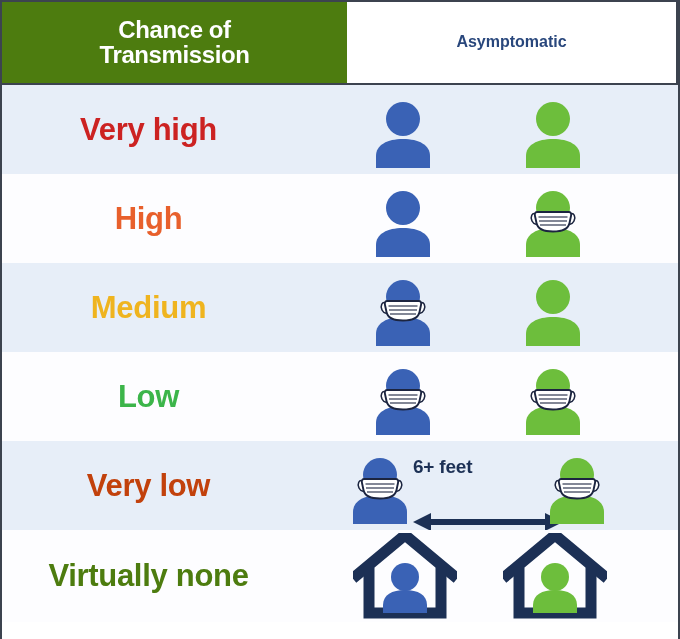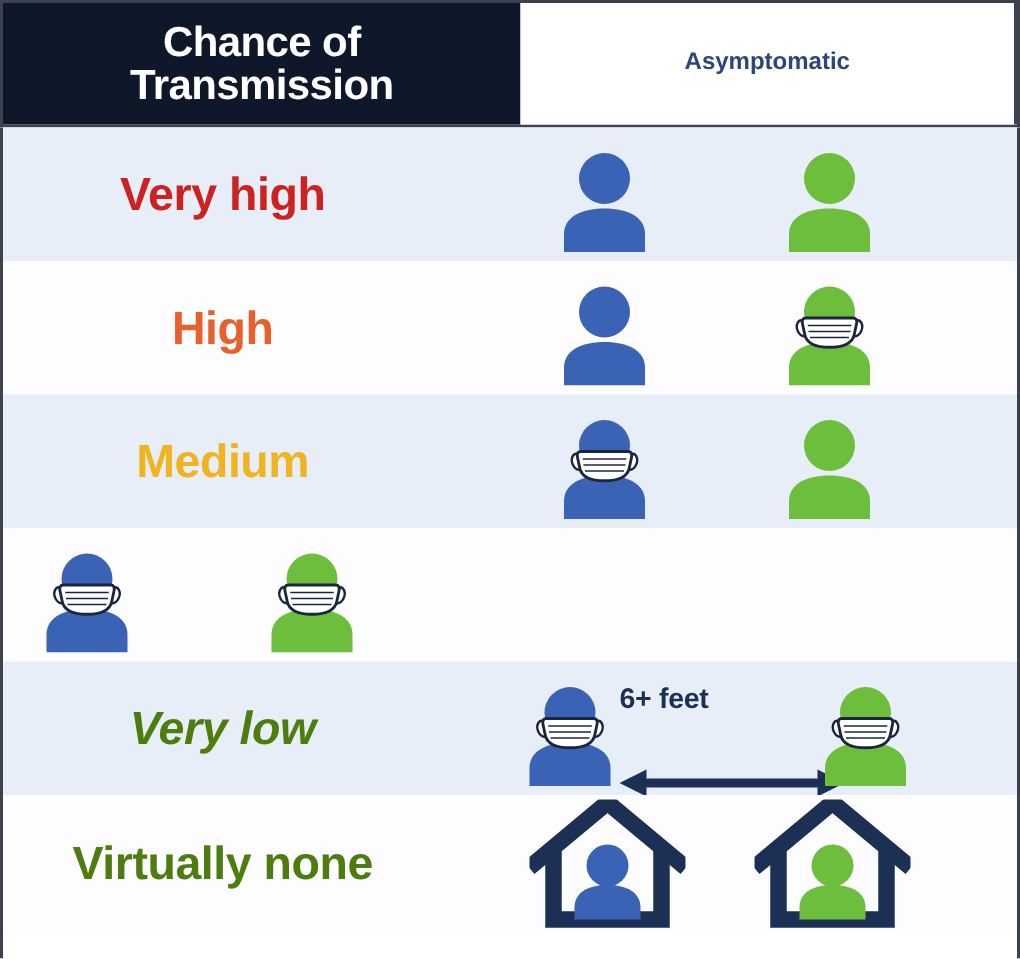--- a/index.html
+++ b/index.html
@@ -18,25 +18,25 @@
   
   .header{
     position:absolute;left:0;top:0;width:680px;height:85px;
     display:flex;align-items:stretch;
     box-sizing:border-box;
     border:2px solid #3c434f;
     background:#ffffff;
   }
   .header-title{
     width:345px;flex:0 0 345px;
-    background:#0f172a;
+    background:#4d7c0f;
     color:#ffffff;
     display:flex;align-items:center;justify-content:center;
     text-align:center;
-    font-size:28px;font-weight:bold;
+    font-size:24px;font-weight:bold;
     line-height:1.02;
     letter-spacing:-0.4px;
     padding:0 6px;
     box-sizing:border-box;
   }
   .header-col{
     flex:1 1 0;
     display:flex;align-items:center;justify-content:center;
     text-align:center;
     font-size:16px;font-weight:bold;
@@ -203,20 +203,21 @@
           <div class="person fig-right">
   <svg viewBox="0 0 76 76" xmlns="http://www.w3.org/2000/svg">
     <circle cx="38" cy="27" r="17" fill="#6dbe3c"></circle>
     <path d="M11 76 L11 64 C11 53 22 47 38 47 C54 47 65 53 65 64 L65 76 Z" fill="#6dbe3c"></path>
 
   </svg>
           </div>
         </div>
       </div>
       <div class="row plain">
+        <div class="row-label" style="color: rgb(60, 181, 74);">Low</div>
         <div class="row-figures">
           <div class="person fig-left">
   <svg viewBox="0 0 76 76" xmlns="http://www.w3.org/2000/svg">
     <circle cx="38" cy="27" r="17" fill="#3a62b5"></circle>
     <path d="M11 76 L11 64 C11 53 22 47 38 47 C54 47 65 53 65 64 L65 76 Z" fill="#3a62b5"></path>
 
     <path d="M21 33 C17 31 15 36 17 40 C19 44 23 44 25 42 Z" fill="#ffffff" stroke="#1c2540" stroke-width="1.6"></path>
     <path d="M55 33 C59 31 61 36 59 40 C57 44 53 44 51 42 Z" fill="#ffffff" stroke="#1c2540" stroke-width="1.6"></path>
     <path d="M22 31 L54 31 C56 31 56.5 33 56 35 L54.5 42 C53.5 47 49 50.5 38 50.5 C27 50.5 22.5 47 21.5 42 L20 35 C19.5 33 20 31 22 31 Z" fill="#ffffff" stroke="#1c2540" stroke-width="1.9" stroke-linejoin="round"></path>
     <line x1="23.5" y1="36" x2="52.5" y2="36" stroke="#1c2540" stroke-width="1.1"></line>
@@ -235,21 +236,21 @@
     <path d="M22 31 L54 31 C56 31 56.5 33 56 35 L54.5 42 C53.5 47 49 50.5 38 50.5 C27 50.5 22.5 47 21.5 42 L20 35 C19.5 33 20 31 22 31 Z" fill="#ffffff" stroke="#1c2540" stroke-width="1.9" stroke-linejoin="round"></path>
     <line x1="23.5" y1="36" x2="52.5" y2="36" stroke="#1c2540" stroke-width="1.1"></line>
     <line x1="24" y1="40" x2="52" y2="40" stroke="#1c2540" stroke-width="1.1"></line>
     <line x1="25" y1="44" x2="51" y2="44" stroke="#1c2540" stroke-width="1.1"></line>
 
   </svg>
           </div>
         </div>
       </div>
       <div class="row shaded spaced">
-        <div class="row-label" style="color: #4d7c0f; font-style: italic;">Very low</div>
+        <div class="row-label" style="color: #c2410c;">Very low</div>
         <div class="row-figures">
           <div class="person fig-left">
   <svg viewBox="0 0 76 76" xmlns="http://www.w3.org/2000/svg">
     <circle cx="38" cy="27" r="17" fill="#3a62b5"></circle>
     <path d="M11 76 L11 64 C11 53 22 47 38 47 C54 47 65 53 65 64 L65 76 Z" fill="#3a62b5"></path>
 
     <path d="M21 33 C17 31 15 36 17 40 C19 44 23 44 25 42 Z" fill="#ffffff" stroke="#1c2540" stroke-width="1.6"></path>
     <path d="M55 33 C59 31 61 36 59 40 C57 44 53 44 51 42 Z" fill="#ffffff" stroke="#1c2540" stroke-width="1.6"></path>
     <path d="M22 31 L54 31 C56 31 56.5 33 56 35 L54.5 42 C53.5 47 49 50.5 38 50.5 C27 50.5 22.5 47 21.5 42 L20 35 C19.5 33 20 31 22 31 Z" fill="#ffffff" stroke="#1c2540" stroke-width="1.9" stroke-linejoin="round"></path>
     <line x1="23.5" y1="36" x2="52.5" y2="36" stroke="#1c2540" stroke-width="1.1"></line>

